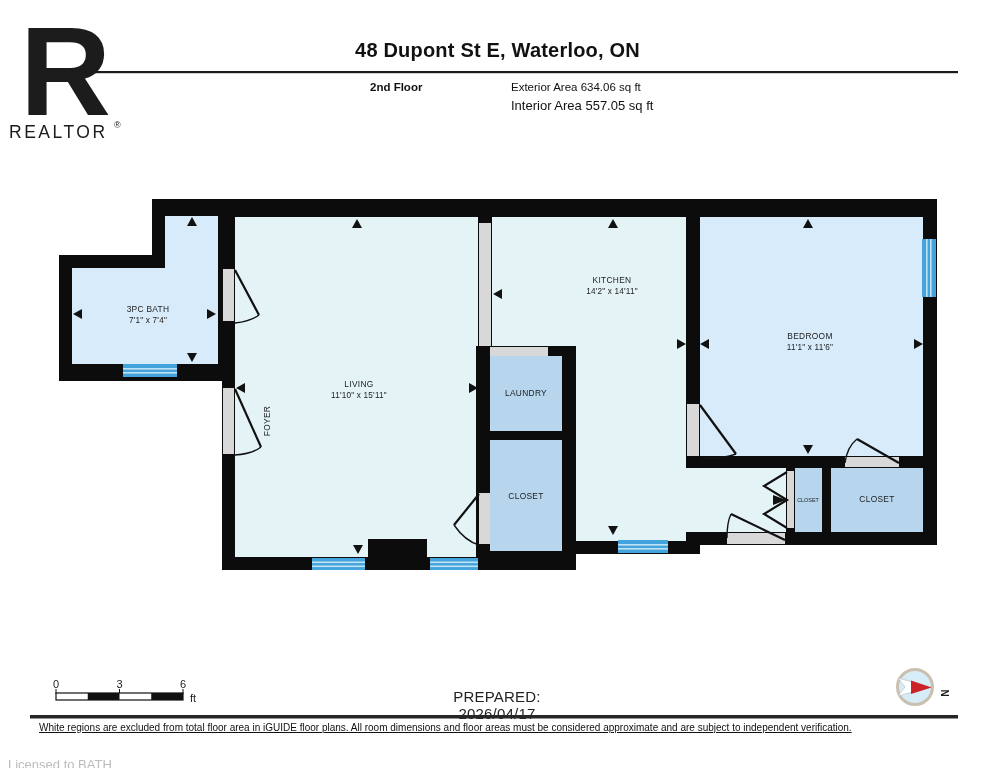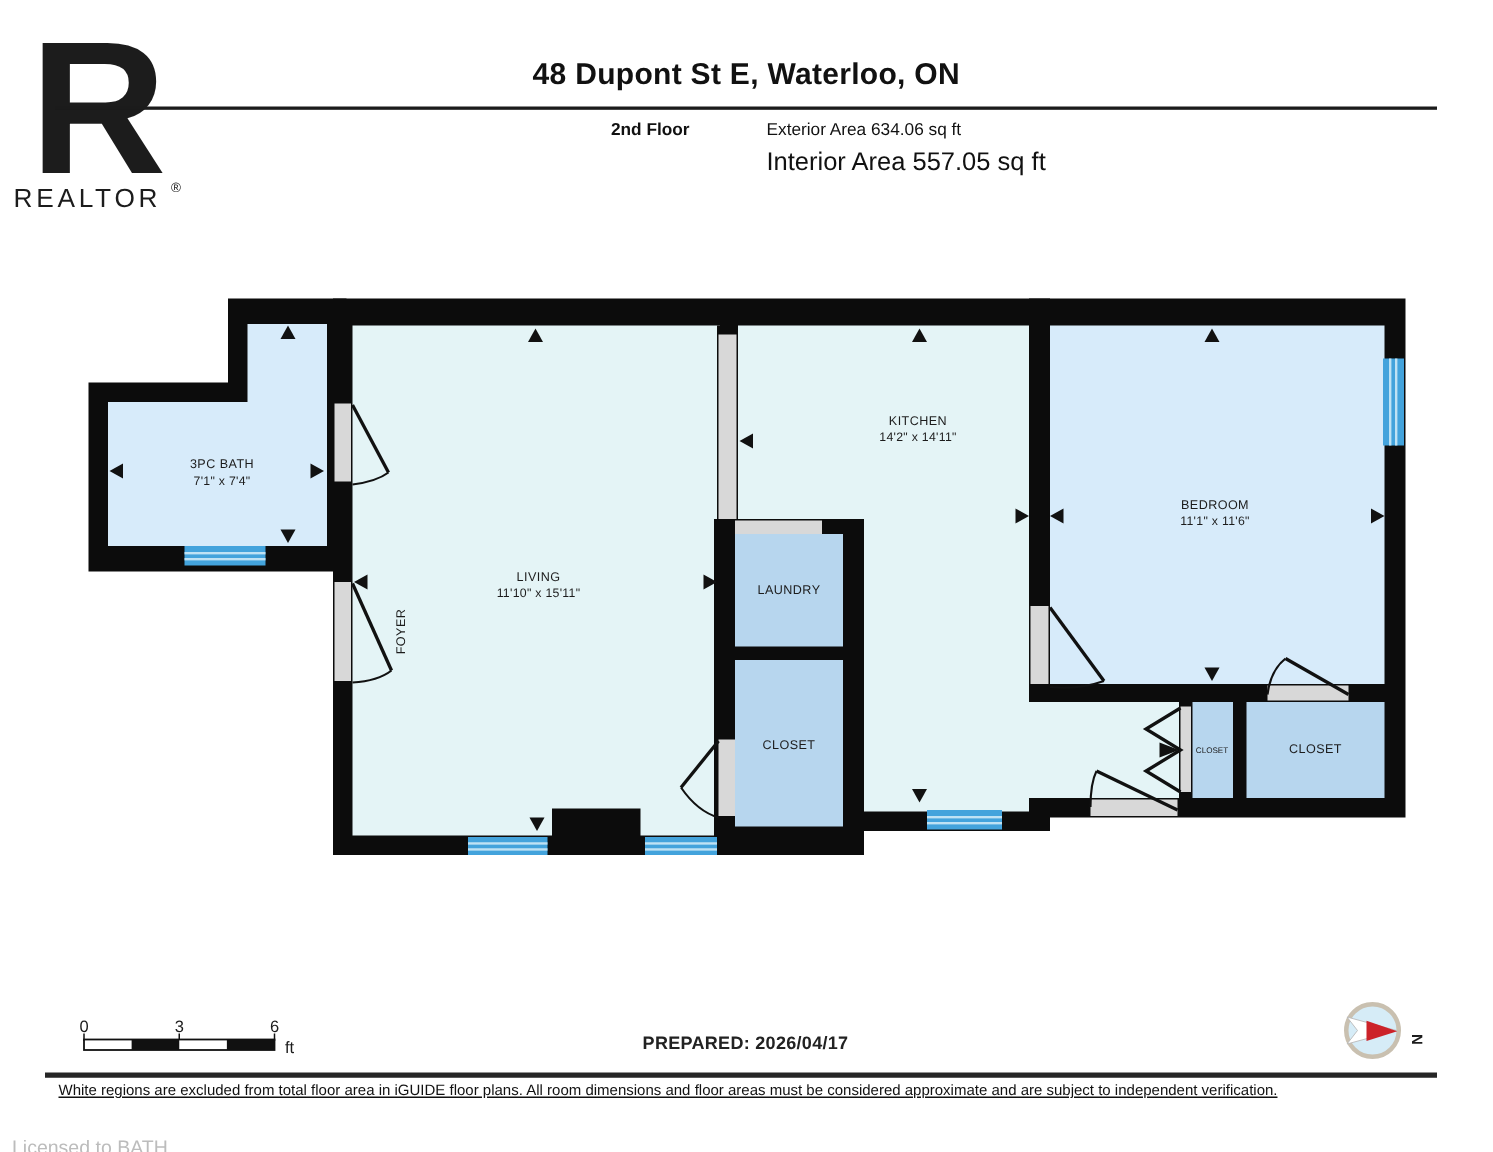--- a/index.html
+++ b/index.html
@@ -1,26 +1,26 @@
 <!DOCTYPE html>
 <html><head>
 <meta charset="utf-8">
 <style>
   html,body { margin:0; padding:0; background:#fff; }
   #screen { position:relative; width:995px; height:768px; background:#ffffff;
             font-family:"Liberation Sans", sans-serif; overflow:hidden;margin-top:11px; }
   .abs { position:absolute; }
   #page-title { top:28px; left:0; width:995px; text-align:center;
                 font-size:20px; font-weight:bold; color:#111; letter-spacing:.2px; }
-  #floor-label { top:70px; left:370px; width:127px; text-align:center;
+  #floor-label { top:70px; left:370px; width:127px; text-align:left;
                  font-size:11.5px; font-weight:bold; color:#111; }
   #exterior-area { top:70px; left:511px; font-size:11.5px; color:#111; }
-  #interior-area { top:87px; left:511px; font-size:17px; color:#111; }
+  #interior-area { top:87px; left:511px; font-size:13px; color:#111; }
   #prepared { top:677px; left:416px; width:162px; text-align:center;
-              font-size:12px; font-weight:bold; color:#222; letter-spacing:.2px; }
+              font-size:15px; font-weight:normal; color:#222; letter-spacing:.2px; }
   #disclaimer { top:711px; left:39px; width:920px; font-size:10px; color:#111;text-decoration:underline; }
   #license { top:746px; left:8px; font-size:13px; color:#bcbcbc; }
   svg text { font-family:"Liberation Sans", sans-serif; fill:#1c1c1c; }
   .room-label { font-size:8.4px; letter-spacing:.3px; }
   .room-dims  { font-size:8.2px; letter-spacing:.2px; }
   .tiny-label { font-size:5.4px; }
   .scale-num  { font-size:11px; }
   .leaf { stroke:#111; stroke-width:2.2; fill:none; }
   .arc  { stroke:#111; stroke-width:1.4; fill:none; }
 </style>

